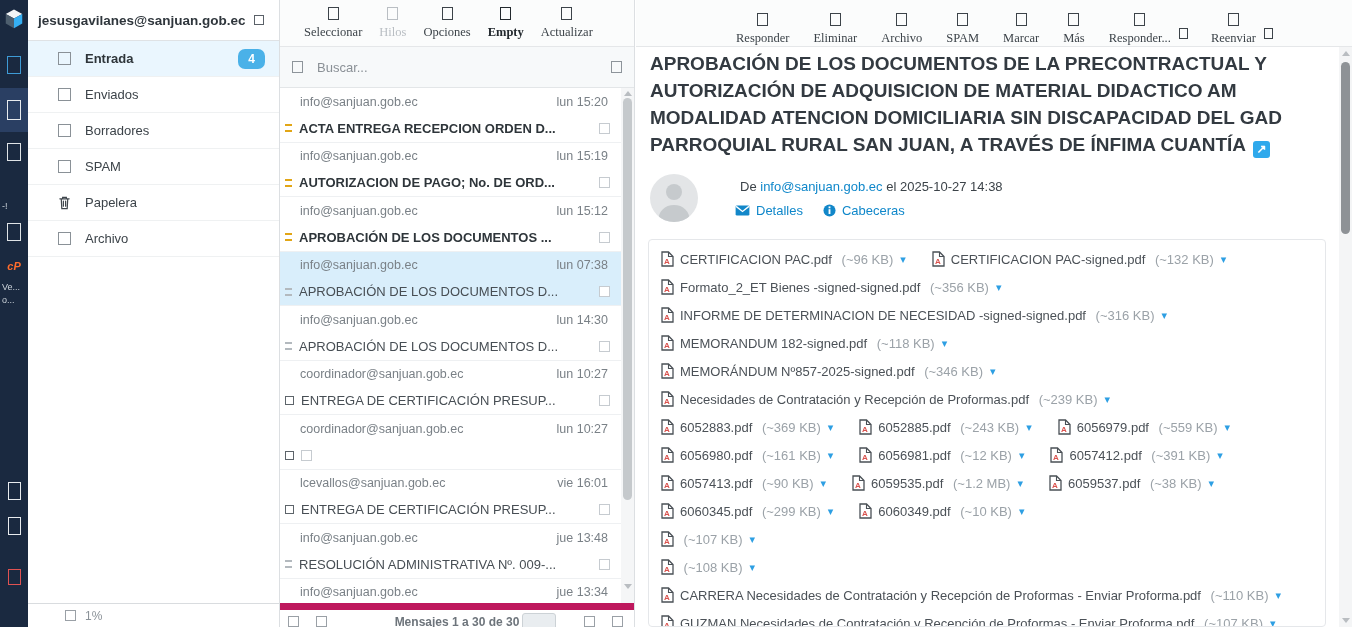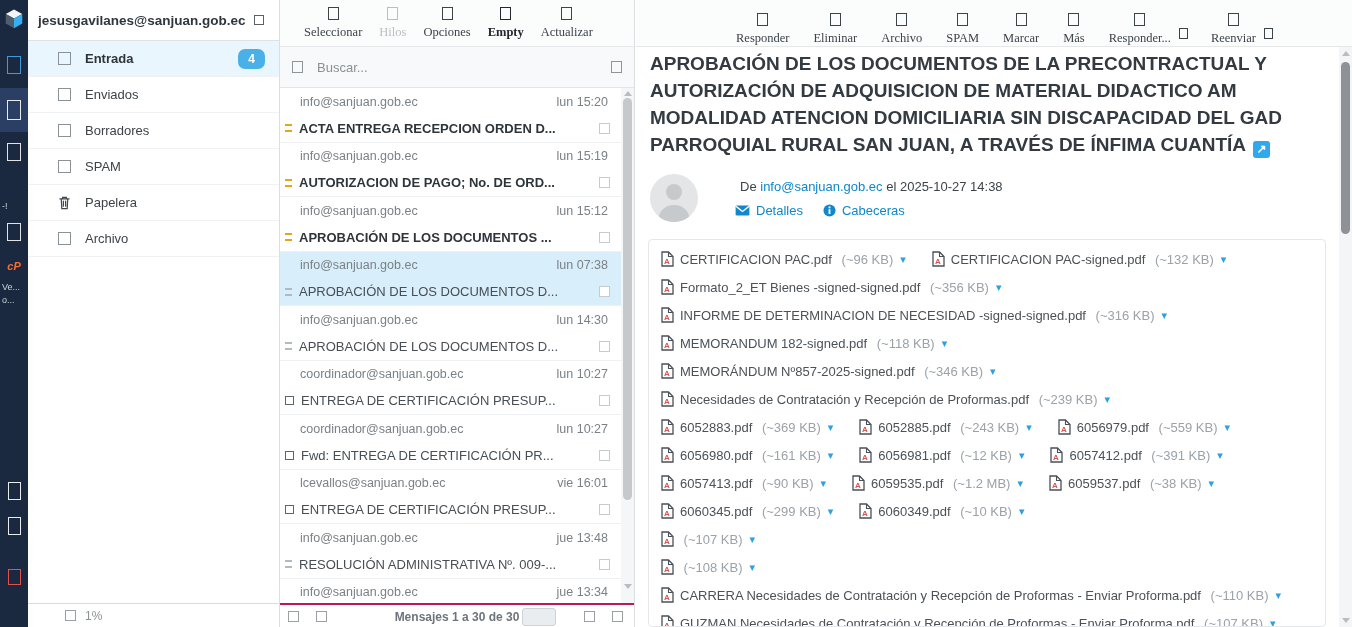--- a/index.html
+++ b/index.html
@@ -57,21 +57,21 @@
   .flag-eq.orange { color:#e2a616; }
   .flag-eq.gray { color:#b3b9be; }
   .flag-box { display:inline-block; width:9px; height:9px; border:1.5px solid #5d646a; flex:none; }
   .cb { width:11px; height:11px; border:1px solid #c6cbd0; flex:none; background:#fff; }
 
   .lscroll { position:absolute; top:88px; right:0; width:13px; height:515px; background:#f5f6f7; }
   .lscroll .thumb { position:absolute; left:2px; width:9px; top:10px; height:402px; background:#c5c9cc; border-radius:5px; }
   .tri-up { position:absolute; left:3px; width:0; height:0; border-left:4px solid transparent; border-right:4px solid transparent; border-bottom:5px solid #b9bdc1; }
   .tri-down { position:absolute; left:3px; width:0; height:0; border-left:4px solid transparent; border-right:4px solid transparent; border-top:5px solid #b9bdc1; }
 
-  .lfooter { position:absolute; bottom:0; left:0; right:0; height:24px; border-top:2px solid #be185d; background:#fff; font-size:12px; }
+  .lfooter { position:absolute; bottom:0; left:0; right:0; height:24px; border-top:7px solid #be185d; background:#fff; font-size:12px; }
   .lfooter .tofu { position:absolute; width:11px; height:11px; top:6px; color:#9aa0a6; }
   .lfooter .count { position:absolute; left:0; right:0; top:5px; text-align:center; font-weight:bold; color:#6d747b; }
   .pagebox { position:absolute; left:242px; top:3px; width:34px; height:18px; background:#e9edf0; border:1px solid #ccd2d6; border-radius:3px; }
 
   
   .reader { position:absolute; left:636px; top:0; right:0; height:627px; background:#fff; }
   .rtoolbar { height:47px; border-bottom:1px solid #e5e7e9; background:#fbfcfc; display:flex; align-items:flex-end; gap:24px; padding:7px 0 0 100px; }
   .subject-h { position:absolute; left:14px; top:50px; width:660px; margin:0; font-size:19px; line-height:27px; font-weight:bold; color:#333a41; }
   .extlink { display:inline-block; width:17px; height:17px; background:#2fa9ec; border-radius:3px; color:#fff; font-size:12px; font-weight:bold; line-height:17px; text-align:center; vertical-align:-2px; margin-left:7px; cursor:pointer; }
   .avatar { position:absolute; left:14px; top:174px; width:48px; height:48px; border-radius:50%; background:#e3e5e7; overflow:hidden; }
@@ -272,21 +272,20 @@
           <span class="cb"></span>
         </div>
       </div>
       <div class="msg">
         <div class="mrow1">
           <span class="sender">coordinador@sanjuan.gob.ec</span>
           <span class="mdate">lun 10:27</span>
         </div>
         <div class="mrow2">
           <span class="flag-box"></span>
-          <span class="subject">Fwd: ENTREGA DE CERTIFICACIÓN PR...</span>
           <span class="cb"></span>
         </div>
       </div>
       <div class="msg">
         <div class="mrow1">
           <span class="sender">lcevallos@sanjuan.gob.ec</span>
           <span class="mdate">vie 16:01</span>
         </div>
         <div class="mrow2">
           <span class="flag-box"></span>

